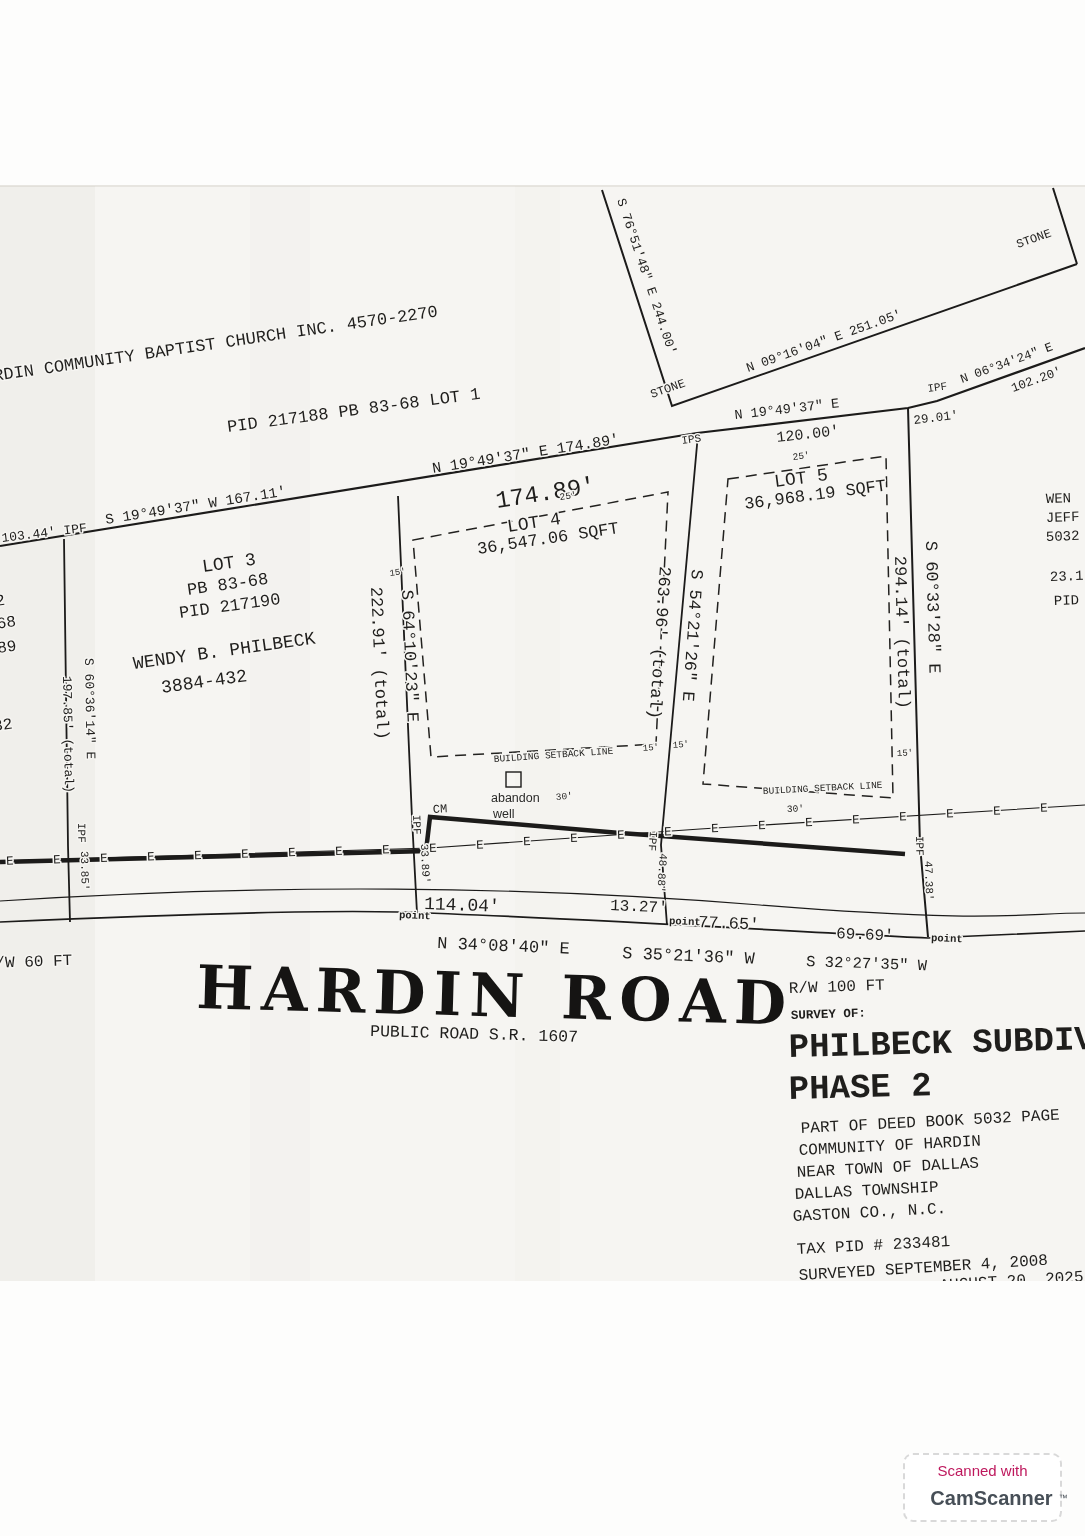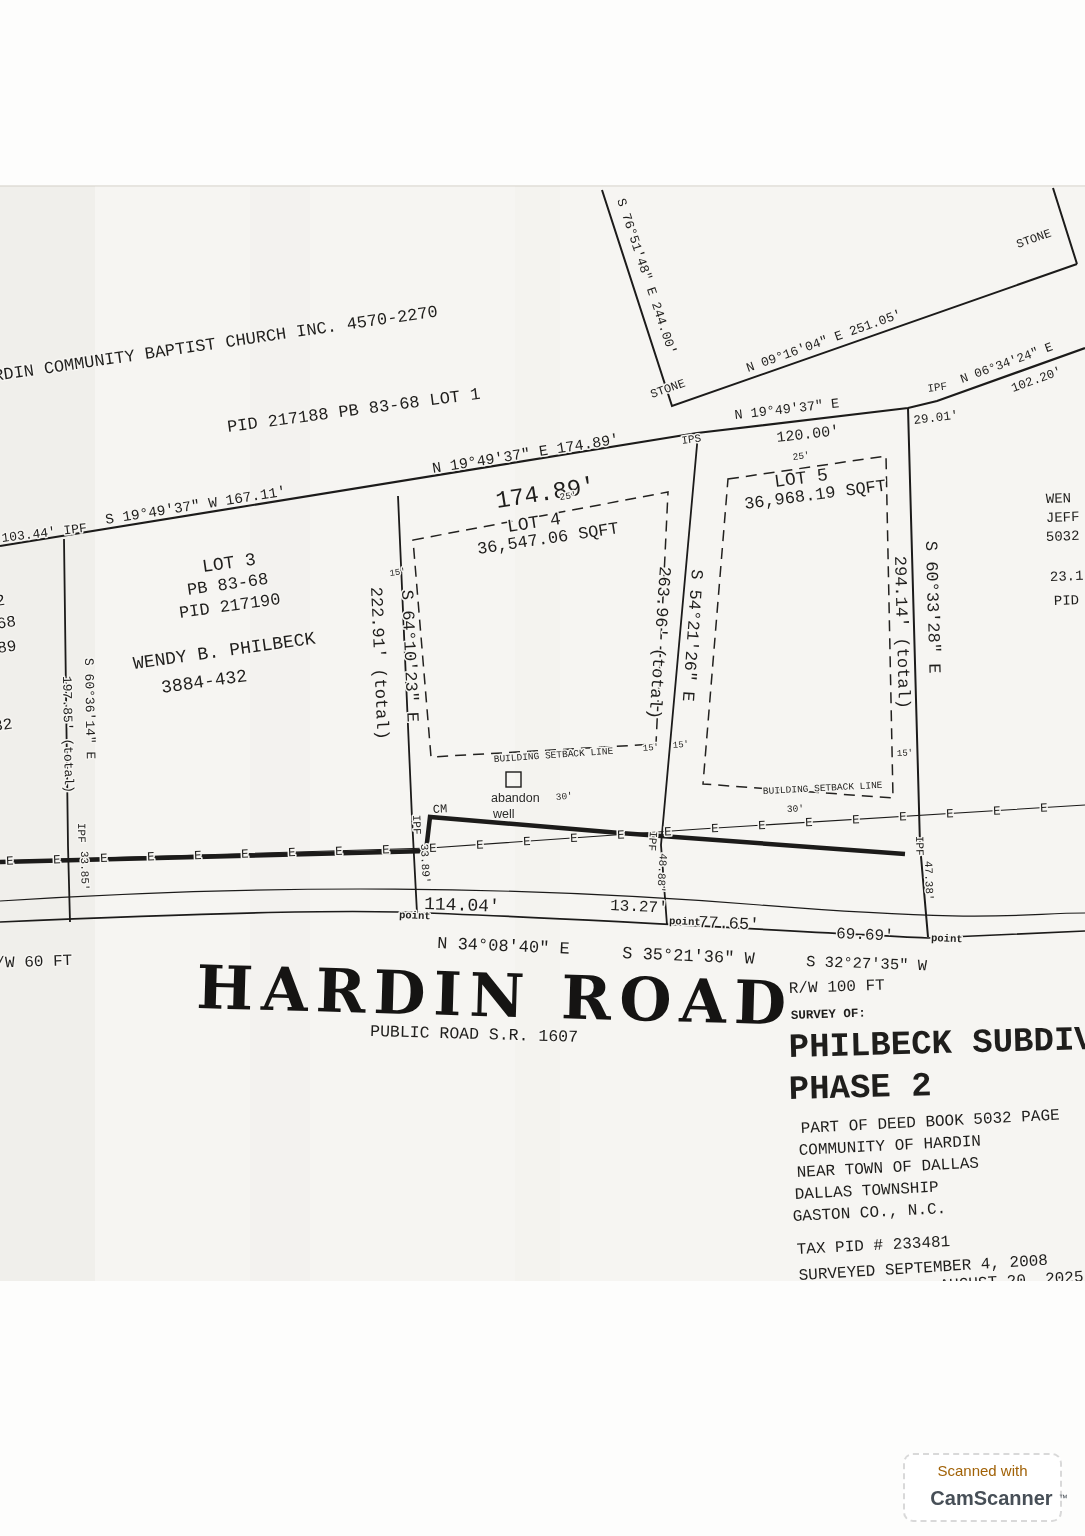--- a/index.html
+++ b/index.html
@@ -9,21 +9,21 @@
   .sans{font-family:"Liberation Sans",sans-serif;fill:#2a2a28;paint-order:stroke;stroke:#f6f5f2;stroke-width:2px;}
   .roadname{font-family:"DejaVu Serif","Liberation Serif",serif;font-weight:700;letter-spacing:8px;}
   .big{font-weight:700;}
   .b{font-weight:700;}
   .ln{fill:none;stroke:#1c1b1a;}
   .dash{fill:none;stroke:#22211f;stroke-width:1.5;stroke-dasharray:11,7;}
   
   .cs-badge{position:absolute;left:903px;top:1453px;width:159px;height:69px;background:#ffffff;
     border:2px dashed #d9d9d9;border-radius:10px;box-sizing:border-box;text-align:center;
     font-family:"Liberation Sans",sans-serif;}
-  .cs-line1{margin-top:7px;font-size:15px;color:#a16207;}
+  .cs-line1{margin-top:7px;font-size:15px;color:#be185d;}
   .cs-row{display:flex;align-items:center;justify-content:center;gap:6px;margin-top:3px;}
   .cs-logo{position:relative;width:26px;height:32px;border-radius:6px;background:#be185d;overflow:hidden;
     display:inline-flex;align-items:flex-start;justify-content:flex-start;color:#ffffff;font-weight:700;
     font-size:12px;line-height:17px;}
   .cs-logo::after{content:"";position:absolute;left:-3px;right:-3px;bottom:-4px;height:10px;background:#15b79e;
     border-radius:60% 60% 0 0/90% 90% 0 0;transform:rotate(-6deg);}
   .cs-logo span{position:relative;z-index:2;}
   .cs-brand{font-size:20px;font-weight:700;color:#474f57;margin-left:27px;}
   .cs-tm{font-size:9px;color:#474f57;}
 </style>

